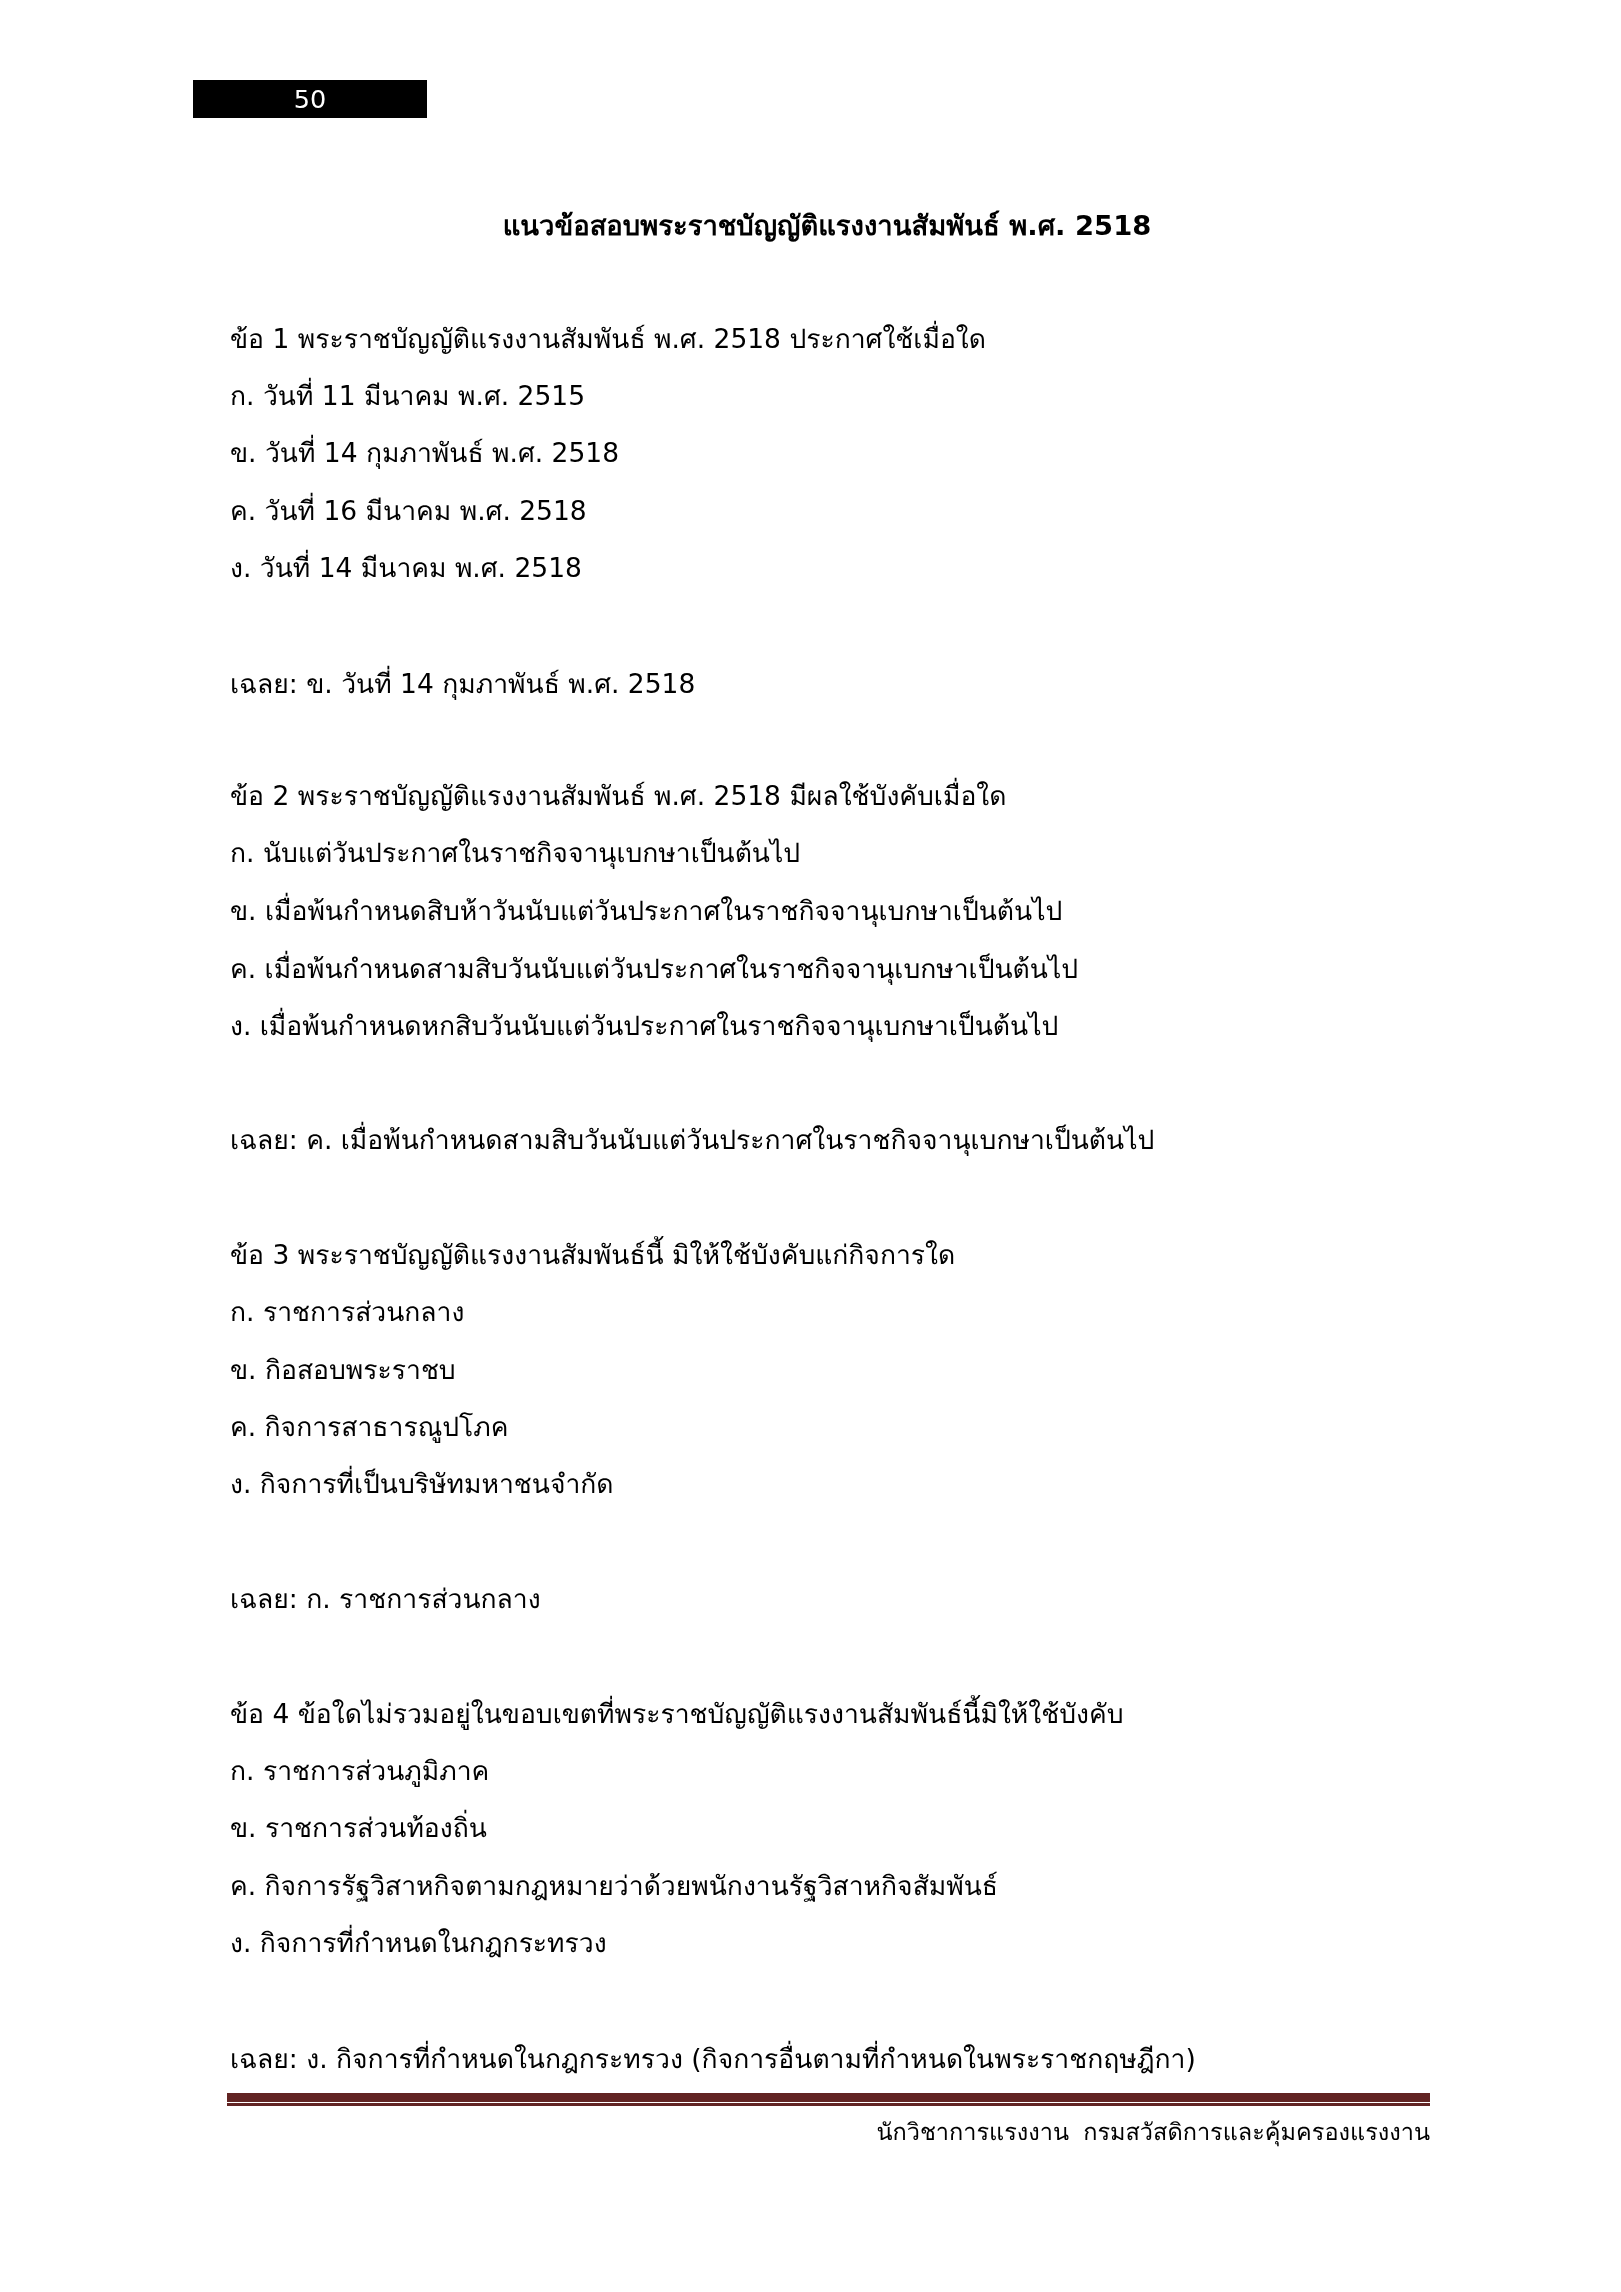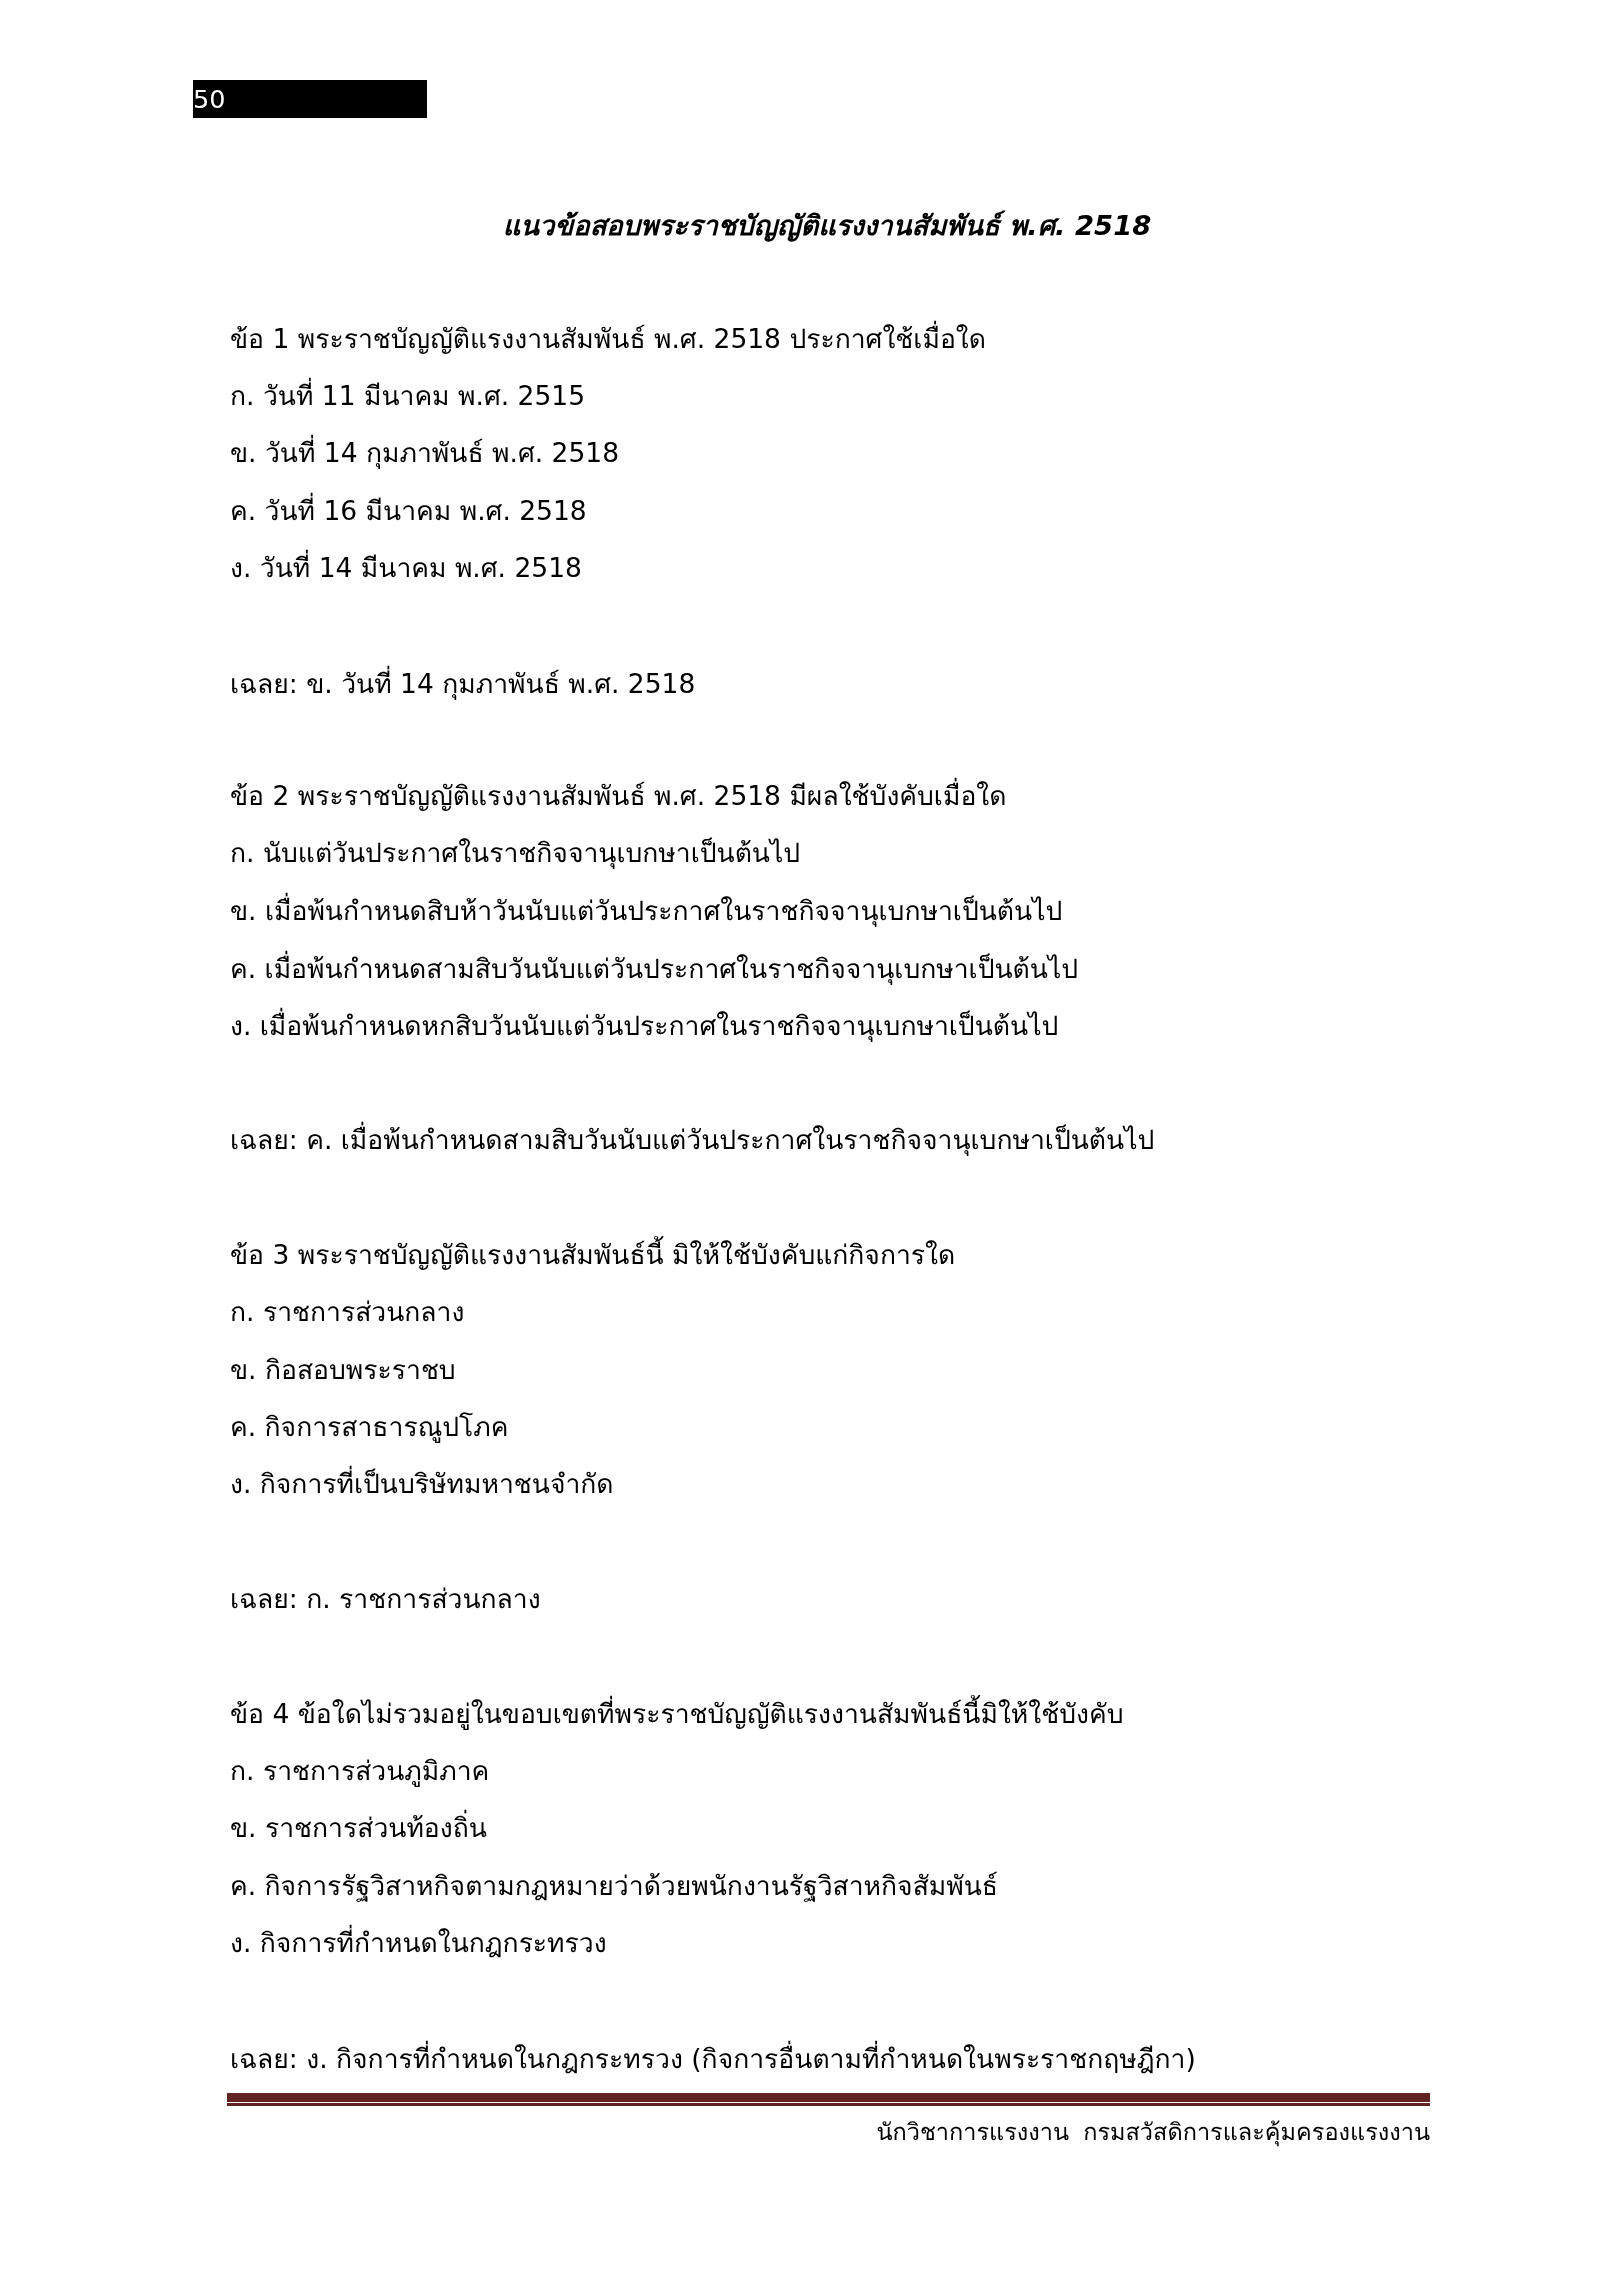--- a/index.html
+++ b/index.html
@@ -18,34 +18,33 @@
     .page-number-bar {
       position: absolute;
       left: 193px;
       top: 80px;
       width: 234px;
       height: 38px;
       background: #000000;
       color: #ffffff;
       font-size: 25.5px;
       line-height: 38px;
-      text-align: left;
+      text-align: center;
     }
     .doc-title {
       position: absolute;
       left: 0;
       width: 1621px;
       top: 206px;
       text-align: center;
       font-size: 27.4px;
       font-weight: bold;
       line-height: 39px;
       padding-left: 33px;
       box-sizing: border-box;
-      font-style: italic;
     }
     .line {
       position: absolute;
       left: 230px;
       font-size: 26.5px;
       line-height: 39px;
       white-space: nowrap;
     }
     .footer-rule-thick {
       position: absolute;

